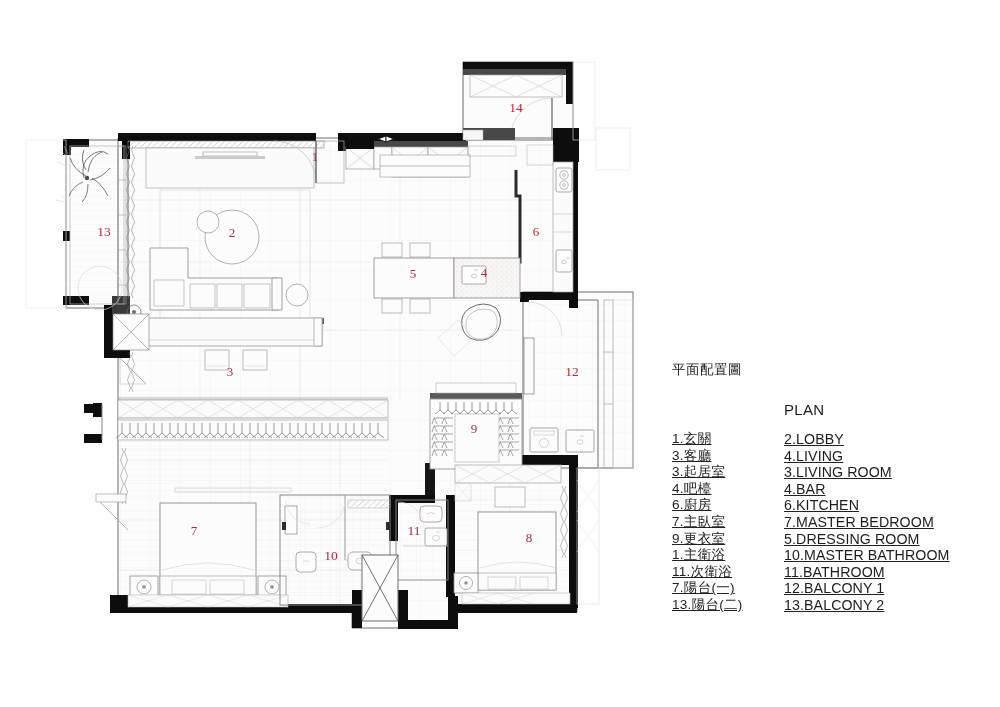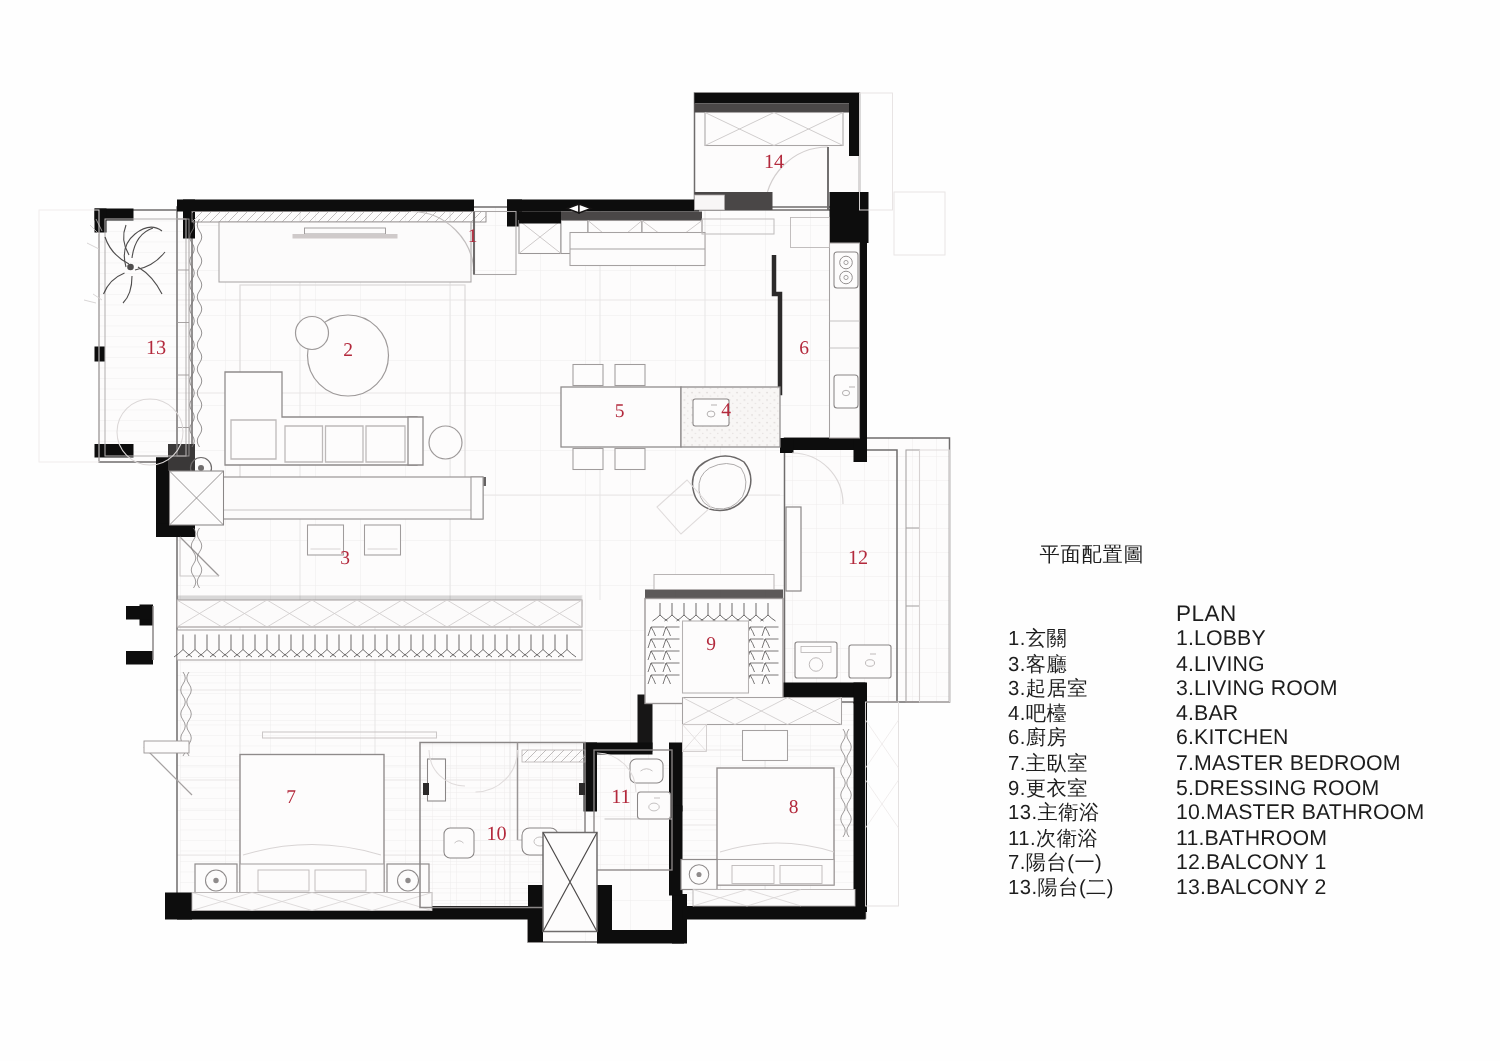--- a/index.html
+++ b/index.html
@@ -3,24 +3,24 @@
 <meta charset="utf-8">
 <title>Floor Plan</title>
 <style>
   html,body{margin:0;padding:0;background:#fefefe;}
   body{width:1000px;height:707px;position:relative;overflow:hidden;
        font-family:"Liberation Sans","DejaVu Sans",sans-serif;color:#222;}
   #plan-wrap{position:absolute;left:0;top:0;width:660px;height:707px;}
   #plan-svg{display:block;}
   
   #legend{position:absolute;left:672px;top:362px;width:320px;height:270px;}
-  .legend-head{display:flex;align-items:flex-start;text-align:center;}
+  .legend-head{display:flex;align-items:flex-start;}
   .legend-head .cn{width:112px;font-size:13.5px;line-height:16px;letter-spacing:.5px;color:#1d1d1d;}
   .legend-head .en{font-size:15px;line-height:16px;letter-spacing:.3px;color:#1d1d1d;margin-top:40px;}
-  #legend-list{}
+  #legend-list{margin-top:13px;text-decoration:underline;}
   .legend-row{display:flex;align-items:flex-start;height:16.6px;}
   .legend-row .cn{width:112px;font-size:13.5px;line-height:16.6px;letter-spacing:.3px;color:#1d1d1d;white-space:nowrap;}
   .legend-row .en{font-size:14.2px;line-height:16.6px;letter-spacing:.1px;color:#1d1d1d;white-space:nowrap;}
   .rnum{font-size:13px;font-weight:400;fill:#b3293c;font-family:"Liberation Serif","DejaVu Serif",serif;}
   .rnum-lg{font-size:13.5px;}
 </style>
 </head>
 <body>
 
 <div id="plan-wrap">
@@ -602,21 +602,21 @@
 </div>
 
 <div id="legend">
   <div class="legend-head">
     <span class="cn">平面配置圖</span>
     <span class="en">PLAN</span>
   </div>
   <div id="legend-list">
       <div class="legend-row">
         <span class="cn">1.玄關</span>
-        <span class="en">1.LOBBY</span>
+        <span class="en">2.LOBBY</span>
       </div>
       <div class="legend-row">
         <span class="cn">3.客廳</span>
         <span class="en">4.LIVING</span>
       </div>
       <div class="legend-row">
         <span class="cn">3.起居室</span>
         <span class="en">3.LIVING ROOM</span>
       </div>
       <div class="legend-row">
@@ -629,21 +629,21 @@
       </div>
       <div class="legend-row">
         <span class="cn">7.主臥室</span>
         <span class="en">7.MASTER BEDROOM</span>
       </div>
       <div class="legend-row">
         <span class="cn">9.更衣室</span>
         <span class="en">5.DRESSING ROOM</span>
       </div>
       <div class="legend-row">
-        <span class="cn">13.主衛浴</span>
+        <span class="cn">1.主衛浴</span>
         <span class="en">10.MASTER BATHROOM</span>
       </div>
       <div class="legend-row">
         <span class="cn">11.次衛浴</span>
         <span class="en">11.BATHROOM</span>
       </div>
       <div class="legend-row">
         <span class="cn">7.陽台(一)</span>
         <span class="en">12.BALCONY 1</span>
       </div>

